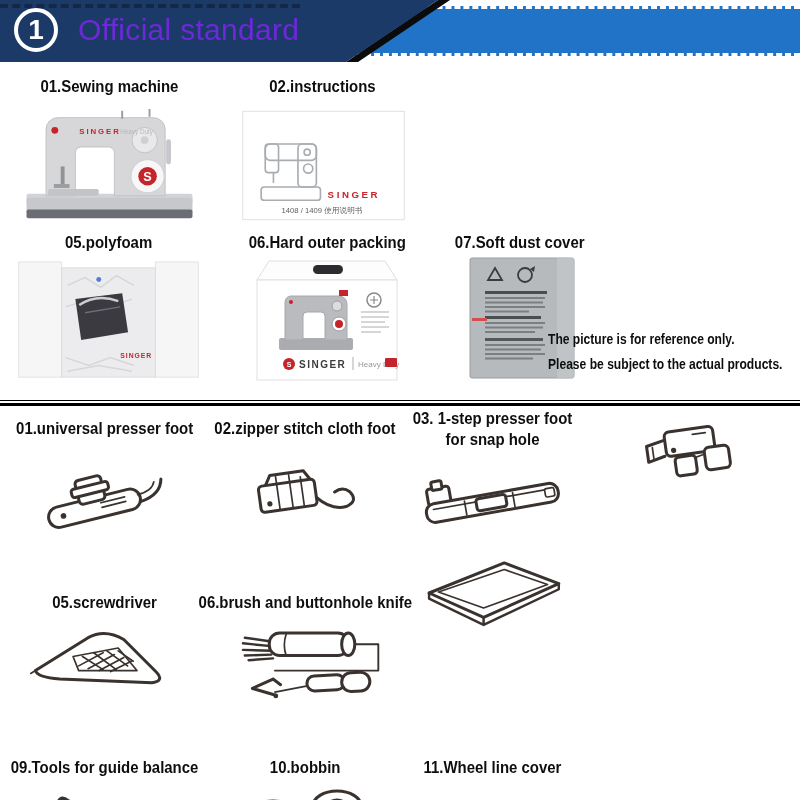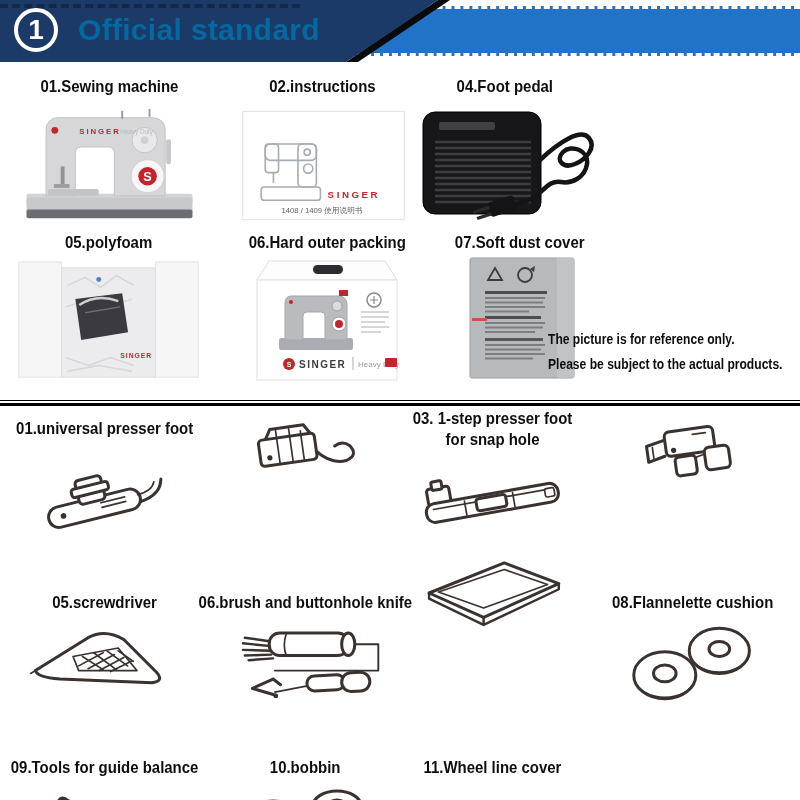--- a/index.html
+++ b/index.html
@@ -26,22 +26,22 @@
     position:absolute; top:4px; left:0; width:300px;
     border-top:4px dashed rgba(0,0,0,0.30);
   }
   .hdr-badge {
     position:absolute; left:14px; top:8px; width:44px; height:44px;
     border:4px solid #fff; border-radius:50%;
     display:flex; align-items:center; justify-content:center;
     color:#fff; font-size:28px; font-weight:bold; z-index:5;
   }
   .hdr-title {
-    position:absolute; left:78px; top:13px; color:#0369a1;
-    font-size:30px; font-weight:bold; letter-spacing:.3px; z-index:5;
+    position:absolute; left:78px; top:13px; color:#6d28d9;
+    font-size:30px; font-weight:normal; letter-spacing:.3px; z-index:5;
     white-space:nowrap;
   }
   
   .sec1 { padding-top:14px; }
   .row { display:grid; }
   .row1 { grid-template-columns:218px 208px 158px 216px; }
   .row2 { grid-template-columns:218px 218px 168px 1fr; position:relative; }
   .s2row { grid-template-columns:210px 190px 185px 215px; }
   .cell { display:flex; flex-direction:column; align-items:center; }
   .label {
@@ -128,38 +128,20 @@
               <path d="M42,74 v10"></path>
               <rect x="30" y="88" width="58" height="13" rx="3"></rect>
             </g>
             <text x="95" y="99" font-size="9.5" font-weight="bold" fill="#c4242b" letter-spacing="2.5">SINGER</text>
             <text x="50" y="113" font-size="7.5" fill="#5d5d5f">1408 / 1409 使用说明书</text>
           </svg>
         </div>
       </div>
 
 
-      <div class="cell">
-        <div class="label">04.Foot pedal</div>
-        <div class="img1">
-          <svg viewBox="0 0 200 134" width="200" height="134">
-            <rect x="18" y="14" width="118" height="102" rx="12" fill="#17171a" stroke="#000"></rect>
-            <rect x="34" y="24" width="56" height="8" rx="2" fill="#3f4044"></rect>
-            <g stroke="#3c3d41" stroke-width="2.5">
-              <path d="M30,44 H126 M30,50 H126 M30,56 H126 M30,62 H126 M30,68 H126 M30,74 H126 M30,80 H126 M30,86 H126 M30,92 H126 M30,98 H126 M30,104 H126"></path>
-            </g>
-            <path d="M135,62 C154,44 176,30 184,40 C192,50 180,62 170,66 C158,71 150,62 158,54 C166,46 184,52 182,66 C180,80 166,86 156,84 C144,82 140,92 128,100 C120,105 112,104 106,108" stroke="#141416" stroke-width="4.5" fill="none" stroke-linecap="round"></path>
-            <g transform="rotate(-18 96 110)">
-              <rect x="84" y="101" width="27" height="15" rx="3" fill="#141416"></rect>
-              <rect x="68" y="104" width="17" height="3.2" fill="#2a2a2e"></rect>
-              <rect x="70" y="111" width="15" height="3.2" fill="#2a2a2e"></rect>
-            </g>
-          </svg>
-        </div>
-      </div>
     </div>
 
     <div class="row row2">
       <div class="cell">
         <div class="label">05.polyfoam</div>
         <div class="img1b">
           <svg viewBox="0 0 210 136" width="205" height="133">
             <rect x="12" y="6" width="44" height="118" fill="#f6f6f7" stroke="#e3e3e5"></rect>
             <rect x="152" y="6" width="44" height="118" fill="#f6f6f7" stroke="#e3e3e5"></rect>
             <rect x="56" y="12" width="96" height="112" fill="#ececee" stroke="#dcdcdf"></rect>
@@ -255,20 +237,23 @@
               <rect x="64" y="24" width="28" height="26" rx="4" fill="#fff"></rect>
               <rect x="58" y="32" width="40" height="9" rx="3" fill="#fff"></rect>
               <circle cx="44" cy="57" r="3" class="dot"></circle>
               <path d="M86,53 H112 M86,58 H112" class="thin"></path>
             </g>
           </svg>
         </div>
       </div>
 
       <div class="cell">
+        <div class="s2label-zone">
+            <div class="label">02.zipper stitch cloth foot</div>
+          </div>
         <div class="img2">
           <svg class="ln" viewBox="0 0 180 100" width="180" height="94">
             <g transform="rotate(-8 90 48)">
               <path d="M50,30 l6,-10 h36 l6,10" fill="#fff"></path>
               <rect x="42" y="30" width="60" height="28" rx="4" fill="#fff"></rect>
               <path d="M62,22 V58 M76,22 V58 M88,26 V58" class="thin"></path>
               <circle cx="52" cy="50" r="2.8" class="dot"></circle>
               <path d="M102,50 Q116,66 132,64 Q146,60 138,49 Q131,42 122,47" fill="#fff"></path>
             </g>
           </svg>
@@ -352,35 +337,20 @@
       <div class="cell">
         <div class="img2">
           <svg class="ln" viewBox="0 0 180 100" width="180" height="94">
             <path d="M22,50 L102,18 L160,40 L80,76 Z" fill="#fff"></path>
             <path d="M32,49 L102,25 L148,41 L80,66 Z" class="thin"></path>
             <path d="M22,50 v6 L80,84 v-8 M160,40 v6 L80,84" stroke-width="2.6"></path>
           </svg>
         </div>
       </div>
 
-      <div class="cell">
-        <div class="s2label-zone short">
-            <div class="label">08.Flannelette cushion</div>
-          </div>
-        <div class="img2">
-          <svg class="ln" viewBox="0 0 180 100" width="180" height="94">
-            <ellipse cx="118" cy="36" rx="32" ry="24" fill="#fff"></ellipse>
-            <ellipse cx="118" cy="34" rx="11" ry="8" fill="#fff"></ellipse>
-            <path d="M87,42 a32,22 0 0 0 62,0" class="thin"></path>
-            <ellipse cx="60" cy="62" rx="33" ry="25" fill="#fff"></ellipse>
-            <ellipse cx="60" cy="60" rx="12" ry="9" fill="#fff"></ellipse>
-            <path d="M28,68 a33,23 0 0 0 64,0" class="thin"></path>
-          </svg>
-        </div>
-      </div>
     </div>
 
     <div class="row s2row">
       <div class="cell">
         <div class="s2label-zone short">
             <div class="label">09.Tools for guide balance</div>
           </div>
         <div class="img2 tall">
           <svg class="ln" viewBox="0 0 190 100" width="190" height="100">
             <path d="M44,80 Q31,87 33,74 L48,22 Q50,13 58,19 L152,83" stroke-width="4"></path>

